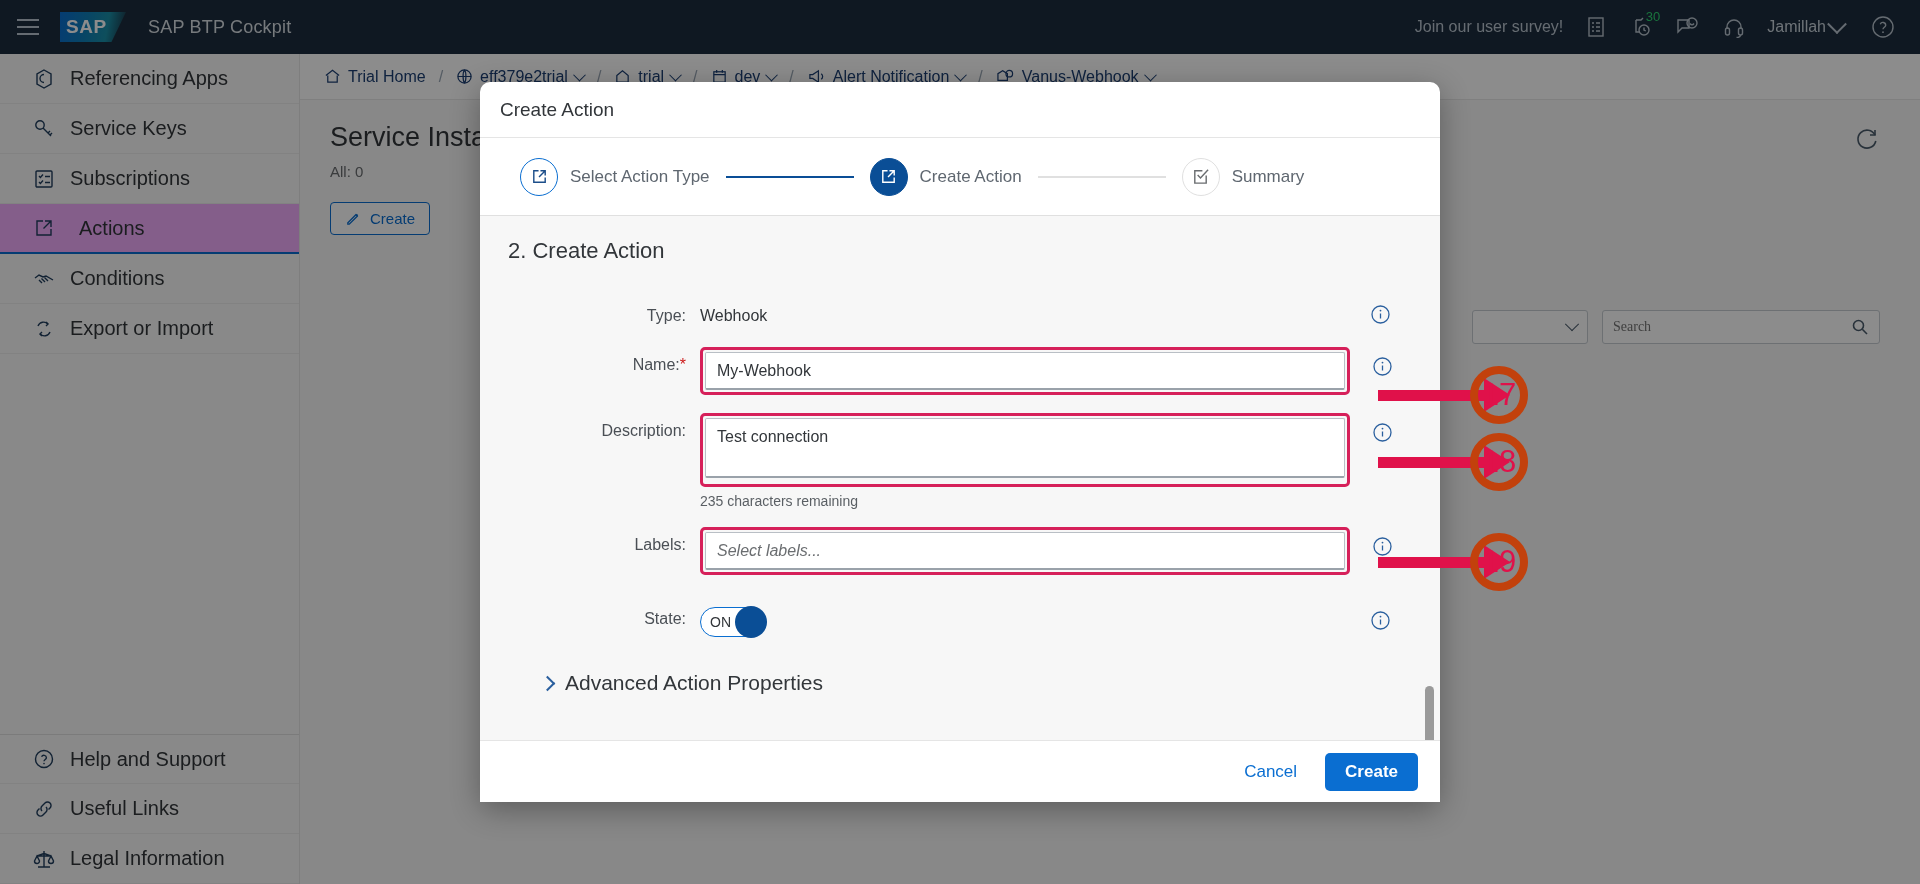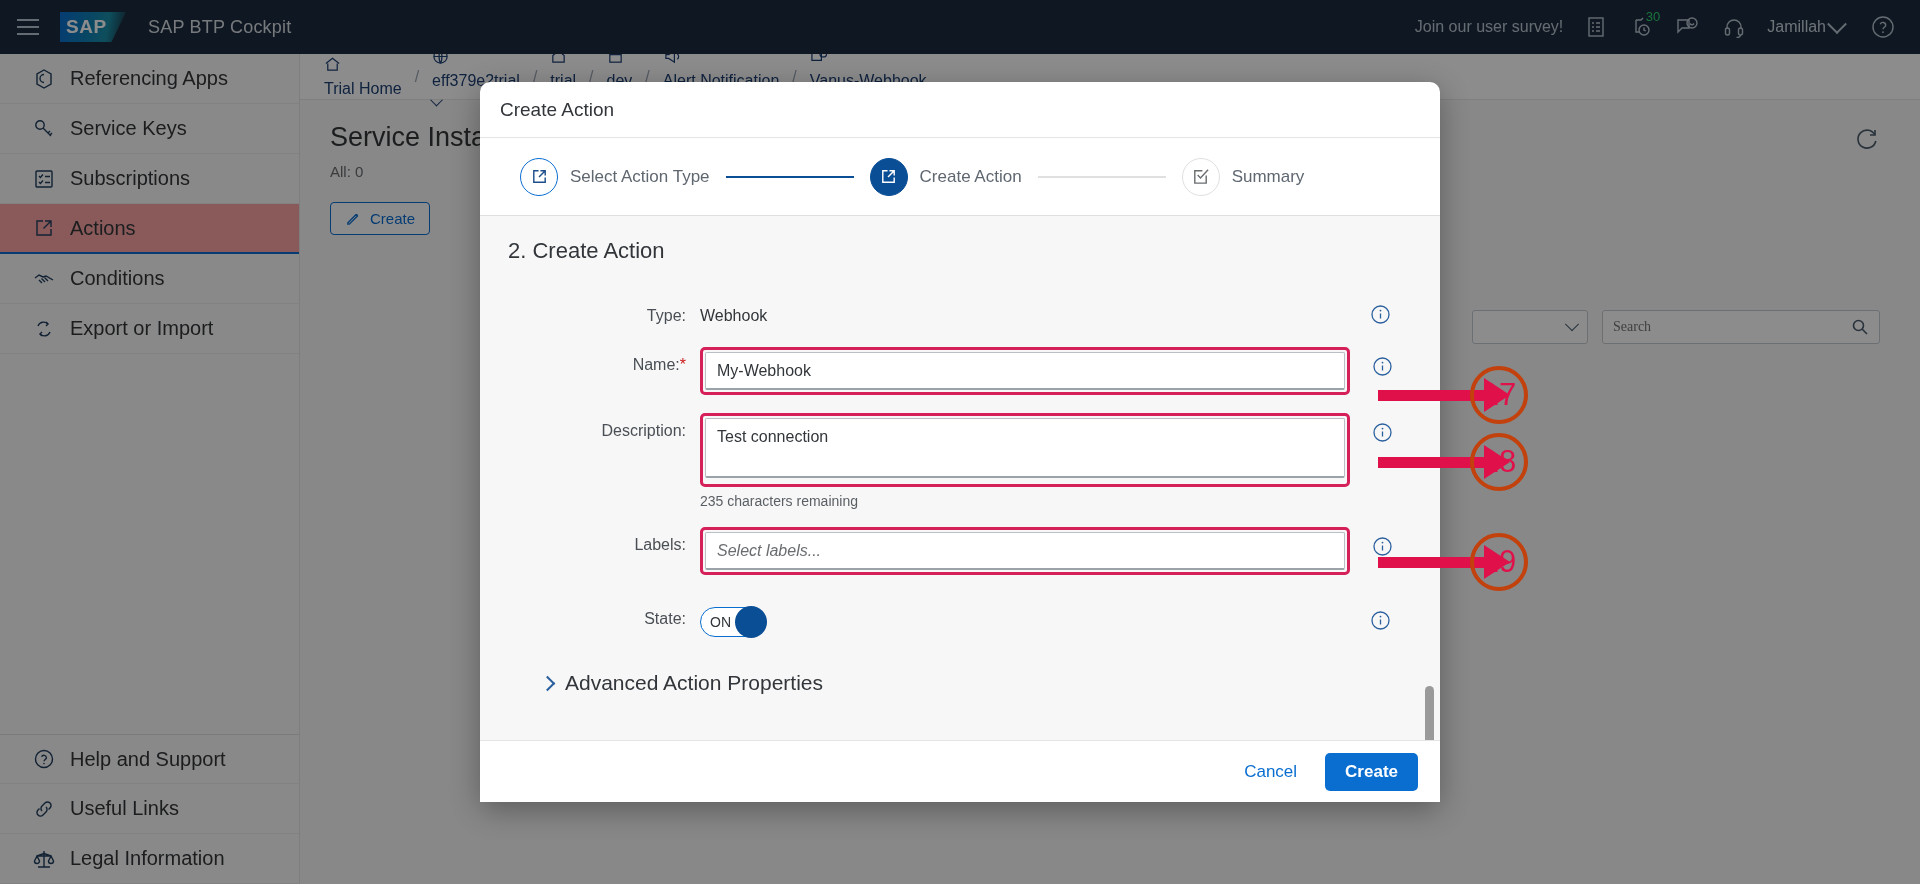--- a/index.html
+++ b/index.html
@@ -44,39 +44,39 @@
   .sidebar {
     position: absolute; top: 54px; left: 0; width: 300px; height: 830px;
     background: #fafafa; border-right: 1px solid #e5e5e5;
     display: flex; flex-direction: column;
   }
   .side-item {
     display: flex; align-items: center; height: 50px; padding-left: 22px;
     font-size: 20px; color: #32363a; cursor: pointer;
     border-bottom: 1px solid #ededed;
   }
-  .side-item.active { background: #fca5a5; border-bottom: 2px solid #0a6ed1; }
+  .side-item.active { background: #f0abfc; border-bottom: 2px solid #0a6ed1; gap: 9px; }
   .side-ico { width: 44px; display:flex; align-items:center; justify-content:center;
     color:#0a3d62; }
   .side-ico svg { stroke: #213e5e; fill: none; stroke-width: 1.4; }
   .side-label { padding-left: 4px; }
   .side-spacer { flex: 1; }
   .side-bottom { border-top: 1px solid #e0e0e0; }
 
   
   .main {
     position: absolute; top: 54px; left: 300px; width: 1620px; height: 830px;
     background: #f7f7f7;
   }
   .breadcrumb {
     height: 46px; display: flex; align-items: center; padding-left: 18px;
     font-size: 16px; color: #1c3f73; gap: 4px; background: #fff;
     border-bottom: 1px solid #e8e8e8;
   }
-  .bc-item { display: flex; align-items: flex-start; gap: 7px; padding: 0 6px; cursor: pointer; flex-direction: column; }
+  .bc-item { display: flex; align-items: center; gap: 7px; padding: 0 6px; cursor: pointer; }
   .bc-item svg { stroke: #1c3f73; fill: none; stroke-width: 1.3; }
   .bc-sep { color: #9aa7b5; padding: 0 3px; }
   .bc-caret { width: 9px; height: 9px; border-right: 1.6px solid #1c3f73;
     border-bottom: 1.6px solid #1c3f73; transform: rotate(45deg) translate(-1px,-1px); }
 
   .content-pad { padding: 22px 30px 0 30px; position: relative; height: 784px; }
   .page-title { font-size: 27px; color: #32363a; font-weight: 400; }
   .page-sub { font-size: 15px; color: #6a6d70; margin-top: 10px; }
   .create-btn-bg {
     margin-top: 22px; display: inline-flex; align-items: center; gap: 8px;
@@ -204,21 +204,21 @@
   .annots { position: absolute; inset: 0; z-index: 60; pointer-events: none; }
   .arrow { position: absolute; height: 0; }
   .arrow .shaft { position: absolute; left: 0; top: -5px; height: 11px; background: #e0114a; }
   .arrow .head {
     position: absolute; top: -17px; width: 0; height: 0;
     border-top: 17px solid transparent; border-bottom: 17px solid transparent;
     border-left: 26px solid #e0114a;
   }
   .circ-num {
     position: absolute; width: 58px; height: 58px; border-radius: 50%;
-    border: 4px solid #c2410c; color: #e0114a; font-size: 31px;
+    border: 8px solid #c2410c; color: #e0114a; font-size: 31px;
     display: flex; align-items: center; justify-content: center;
     font-family: "Liberation Sans", sans-serif;
   }
 </style>
 </head>
 <body>
 
 <div id="app">
 
   <div class="shellbar">

